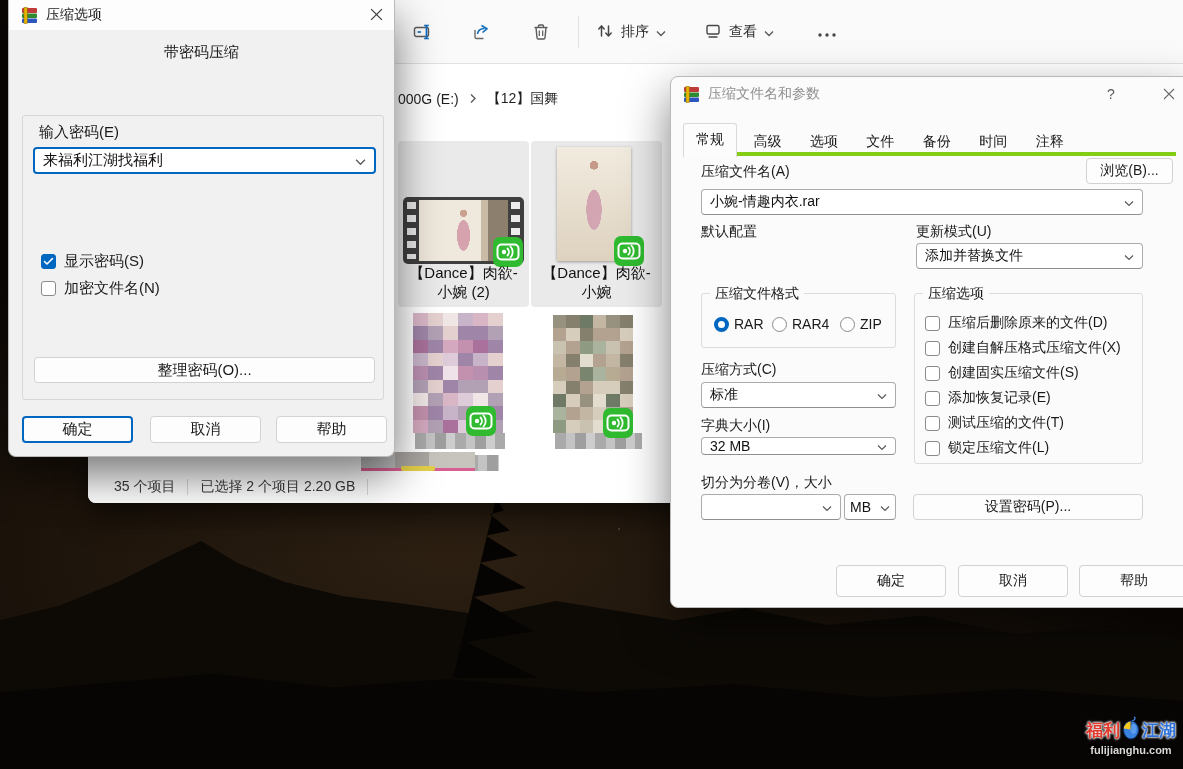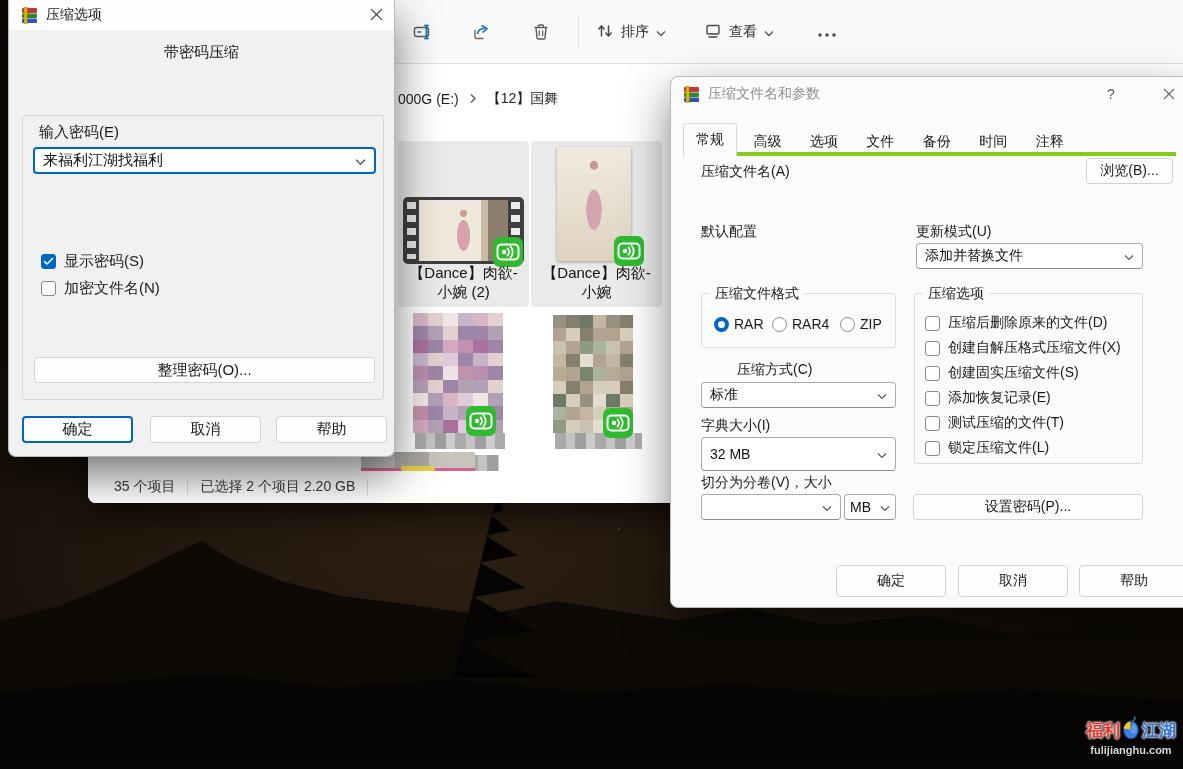--- a/index.html
+++ b/index.html
@@ -372,20 +372,26 @@
       <span class="tab">高级</span>
       <span class="tab">选项</span>
       <span class="tab">文件</span>
       <span class="tab">备份</span>
       <span class="tab">时间</span>
       <span class="tab">注释</span>
     </div>
 
     <div class="lbl" style="left:30px;top:86px;">压缩文件名(A)</div>
     <div class="btn" style="left:415px;top:81px;width:87px;height:26px;">浏览(B)...</div>
+    <div class="combo" style="left:30px;top:112px;width:442px;height:26px;">
+      <span>小婉-情趣内衣.rar</span>
+      <span class="chev"><svg width="10" height="7" viewBox="0 0 10 7">
+            <path d="M1 1.5 L5 5.5 L9 1.5" fill="none" stroke="#5a5a5a" stroke-width="1.2"></path>
+          </svg></span>
+    </div>
 
     <div class="lbl" style="left:30px;top:146px;">默认配置</div>
     <div class="lbl" style="left:245px;top:146px;">更新模式(U)</div>
     <div class="combo" style="left:245px;top:166px;width:227px;height:26px;">
       <span>添加并替换文件</span>
       <span class="chev"><svg width="10" height="7" viewBox="0 0 10 7">
             <path d="M1 1.5 L5 5.5 L9 1.5" fill="none" stroke="#5a5a5a" stroke-width="1.2"></path>
           </svg></span>
     </div>
 
@@ -426,29 +432,29 @@
       <div class="cbrow" style="left:10px;top:120px;">
         <span class="cb"></span>
           <span>测试压缩的文件(T)</span>
       </div>
       <div class="cbrow" style="left:10px;top:145px;">
         <span class="cb"></span>
           <span>锁定压缩文件(L)</span>
       </div>
     </div>
 
-    <div class="lbl" style="left:30px;top:284px;margin-left:36px;">压缩方式(C)</div>
+    <div class="lbl" style="left:30px;top:284px;">压缩方式(C)</div>
     <div class="combo" style="left:30px;top:305px;width:195px;height:26px;">
       <span>标准</span>
       <span class="chev"><svg width="10" height="7" viewBox="0 0 10 7">
             <path d="M1 1.5 L5 5.5 L9 1.5" fill="none" stroke="#5a5a5a" stroke-width="1.2"></path>
           </svg></span>
     </div>
     <div class="lbl" style="left:30px;top:340px;">字典大小(I)</div>
-    <div class="combo" style="left:30px;top:360px;width:195px;height:34px;">
+    <div class="combo" style="left:30px;top:360px;width:195px;height:18px;">
       <span>32 MB</span>
       <span class="chev"><svg width="10" height="7" viewBox="0 0 10 7">
             <path d="M1 1.5 L5 5.5 L9 1.5" fill="none" stroke="#5a5a5a" stroke-width="1.2"></path>
           </svg></span>
     </div>
 
     <div class="lbl" style="left:30px;top:397px;">切分为分卷(V)，大小</div>
     <div class="combo" style="left:30px;top:417px;width:140px;height:26px;">
       <span></span>
       <span class="chev"><svg width="10" height="7" viewBox="0 0 10 7">

